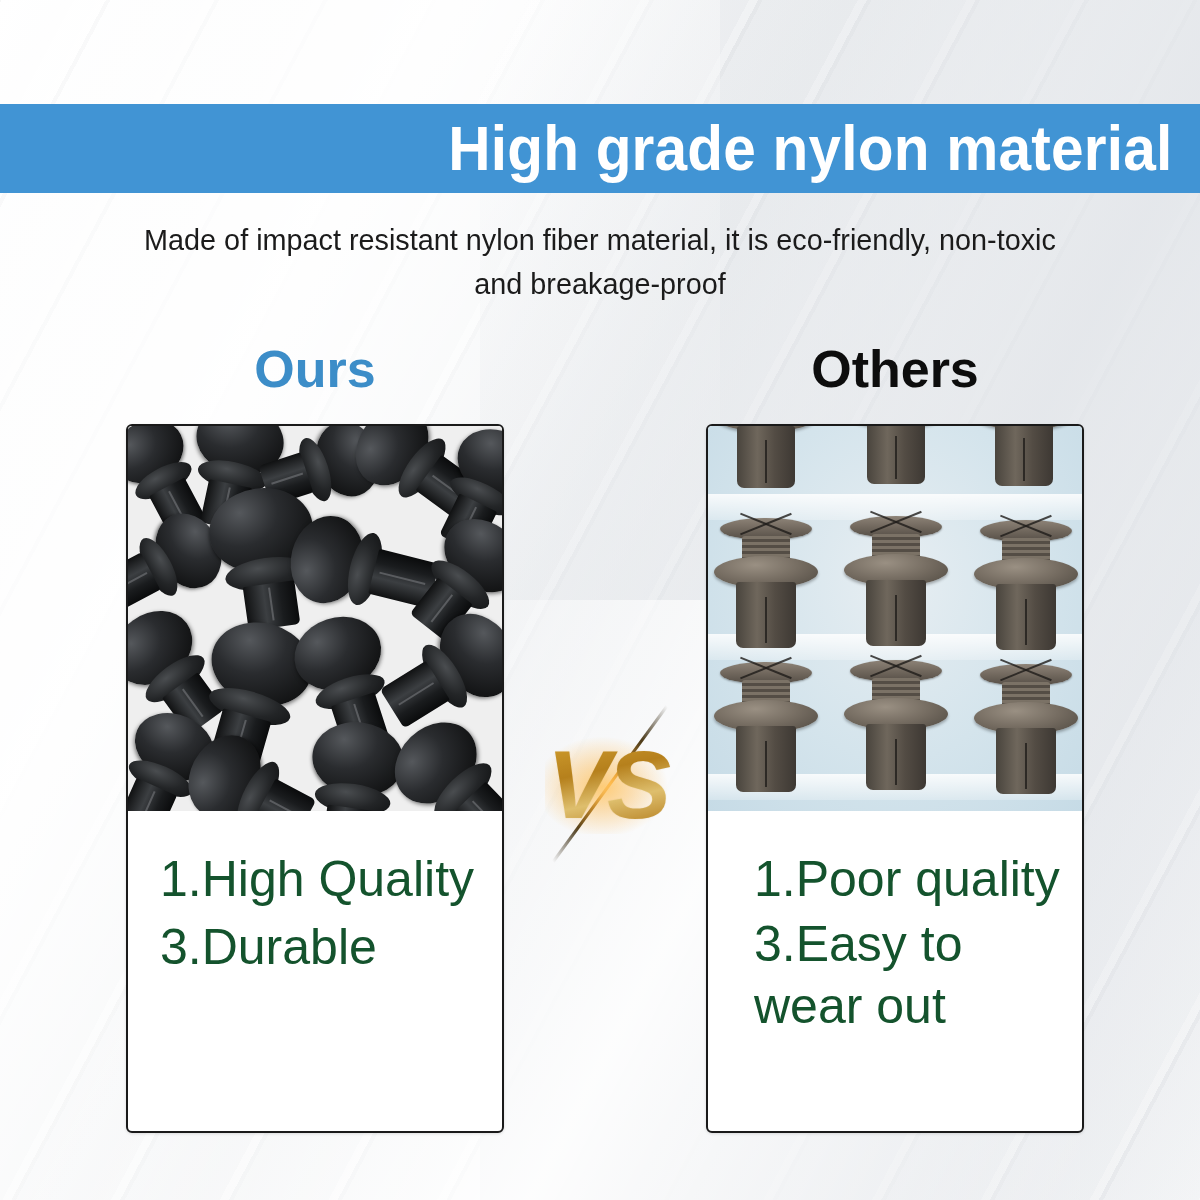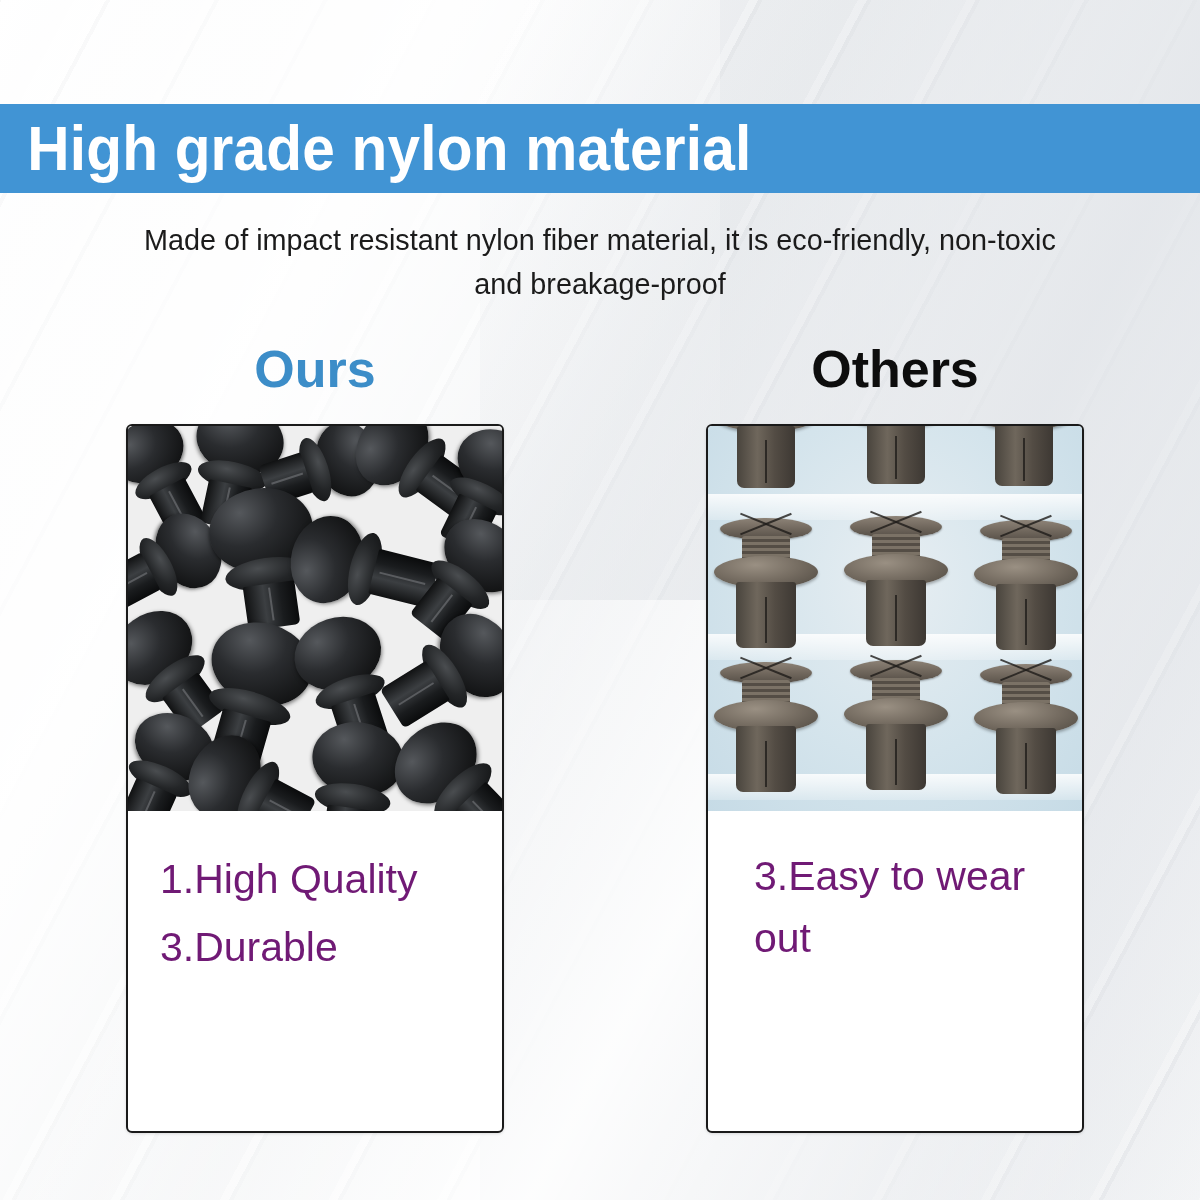--- a/index.html
+++ b/index.html
@@ -48,21 +48,21 @@
   }
   .bg-sweep-c{
     position:absolute; left:-5%; bottom:-45%; width:95%; height:95%;
     background:linear-gradient(118deg,rgba(255,255,255,0) 20%,rgba(255,255,255,.9) 52%,rgba(255,255,255,0) 85%);
   }
 
   
   #title-banner{
     position:absolute; left:0; top:104px; width:1200px; height:89px;
     background:#4194d4;
-    display:flex; align-items:center; justify-content:flex-start;
+    display:flex; align-items:center; justify-content:flex-end;
   }
   #title-text{
     color:#ffffff;
     font-size:63px;
     font-weight:700;
     letter-spacing:.2px;
     transform:scaleX(.93);
     white-space:nowrap;
     line-height:1;
   }
@@ -178,23 +178,23 @@
   }
   .clip-grey .cross:before{ transform:translateY(-50%) rotate(22deg); }
   .clip-grey .cross:after{  transform:translateY(-50%) rotate(-22deg); }
 
   
   .features{
     padding:34px 0 0 0;
     height:324px;
   }
   .feature-item{
-    font-size:41px;
+    font-size:50px;
     line-height:68px;
-    color:#701a75;
+    color:#14532d;
     white-space:pre-wrap;
   }
   #card-ours .feature-item{ padding-left:32px; }
   #card-others .feature-item{ padding-left:46px; }
   #card-others .feature-item.wrap{ text-indent:0; padding-right:18px; line-height:62px; }
 
   
   #vs-badge{
     position:absolute; left:527px; top:700px; width:160px; height:170px;
   }
@@ -410,18 +410,35 @@
         <div class="top" style="width:92px; height:22px;">
             <div class="cross"></div>
           </div>
         <div class="screw" style="top:18px; width:48px; height:28px;"></div>
         <div class="flange" style="top:38px; width:104px; height:32px;"></div>
         <div class="legs" style="top:64px; width:60px; height:66px;"></div>
       </div>
     </div>
 
     <div class="features">
+      <div class="feature-item">1.Poor quality</div>
       <div class="feature-item wrap">3.Easy to wear out</div>
     </div>
   </div>
 
+  <div id="vs-badge">
+    <svg id="vs-slash" viewBox="0 0 160 170">
+      <defs>
+        <linearGradient id="slashGrad" x1="0" y1="1" x2="1" y2="0">
+          <stop offset="0%" stop-color="#1b1200" stop-opacity="0"></stop>
+          <stop offset="22%" stop-color="#3a2600" stop-opacity=".9"></stop>
+          <stop offset="50%" stop-color="#ffb13a" stop-opacity="1"></stop>
+          <stop offset="78%" stop-color="#3a2600" stop-opacity=".9"></stop>
+          <stop offset="100%" stop-color="#1b1200" stop-opacity="0"></stop>
+        </linearGradient>
+      </defs>
+      <line x1="26" y1="162" x2="140" y2="6" stroke="url(#slashGrad)" stroke-width="3"></line>
+    </svg>
+    <div id="vs-glow"></div>
+    <div id="vs-text">VS</div>
+  </div>
 
 </div>
 
 </body></html>

